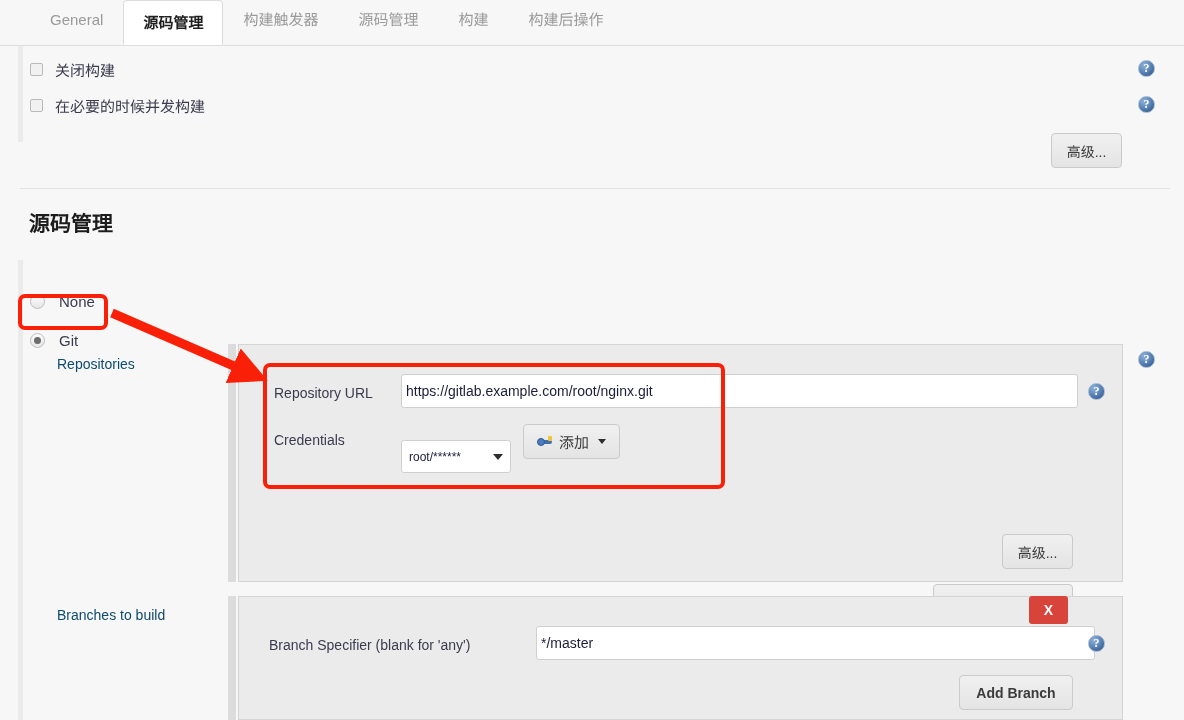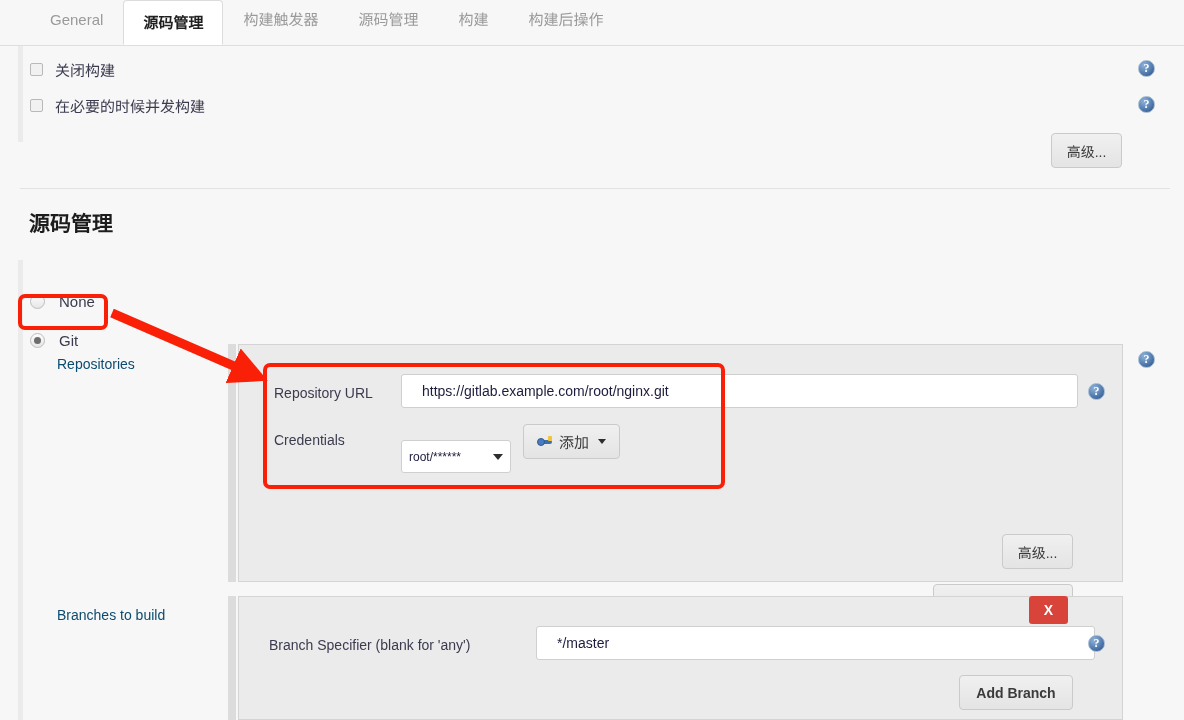--- a/index.html
+++ b/index.html
@@ -220,21 +220,21 @@
   }
   .txtinput {
     position: absolute;
     background: #ffffff;
     border: 1px solid #cfcfcf;
     border-radius: 3px;
     box-sizing: border-box;
     font-family: "Liberation Sans", "DejaVu Sans", sans-serif;
     font-size: 14px;
     color: #1c1c3c;
-    padding: 0 20px;
+    padding: 0 4px;
     outline: none;
   }
   .selectbox {
     position: absolute;
     background: #ffffff;
     border: 1px solid #cfcfcf;
     border-radius: 3px;
     box-sizing: border-box;
     font-size: 12px;
     color: #1c1c3c;

